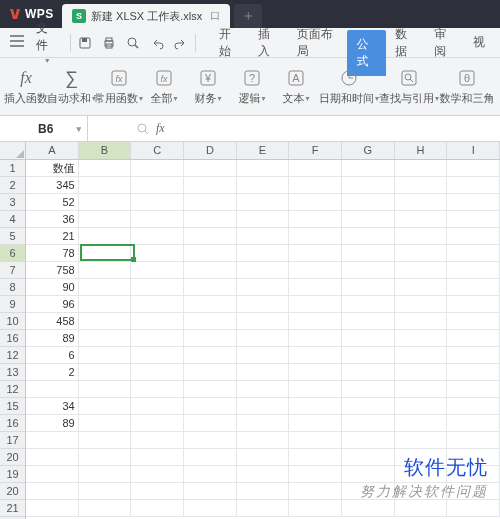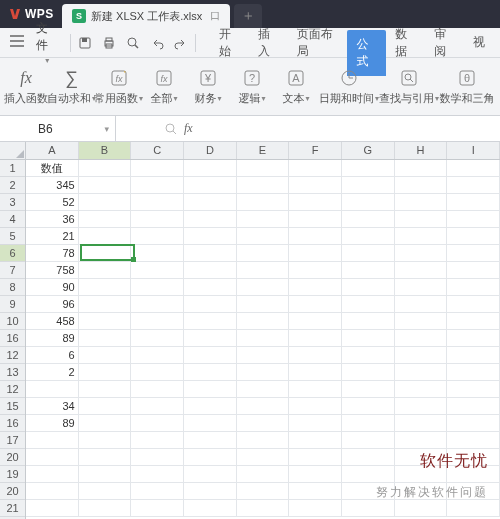--- a/index.html
+++ b/index.html
@@ -28,48 +28,48 @@
 
 
 .ribbon { height: 58px; background: #f3f4f6; border-bottom: 1px solid #d0d3d8; display: flex; align-items: center; padding: 0 4px; gap: 0; white-space: nowrap; overflow: hidden; }
 .rbtn { display: flex; flex-direction: column; align-items: center; justify-content: center; padding: 2px 6px; font-size: 11px; color: #555; min-width: 44px; height: 54px; cursor: pointer; }
 .rbtn .ric { width: 22px; height: 22px; display: flex; align-items: center; justify-content: center; margin-bottom: 2px; }
 .rbtn .lbl { display: flex; align-items: center; gap: 1px; }
 .dd { font-size: 8px; color: #888; }
 
 
 .refbar { height: 26px; border-bottom: 1px solid #d0d3d8; display: flex; align-items: center; background: #fff; }
-.namebox { width: 116px; display: flex; align-items: center; border-right: 1px solid #d0d3d8; height: 100%; padding-left: 38px; font-size: 12px; color: #333; position: relative; }
+.namebox { width: 88px; display: flex; align-items: center; border-right: 1px solid #d0d3d8; height: 100%; padding-left: 38px; font-size: 12px; color: #333; position: relative; font-weight: bold; }
 .namebox .nbdd { position: absolute; right: 6px; font-size: 9px; color: #999; }
 .fxbox { display: flex; align-items: center; padding-left: 48px; gap: 6px; font-size: 12px; color: #666; position: relative; }
 .fxbox svg { opacity: 0.6; }
 .fxlbl { font-style: italic; font-family: "Times New Roman", serif; }
 
 
 .grid-wrap { position: absolute; top: 142px; left: 0; right: 0; bottom: 0; overflow: hidden; background: #fff; }
 .corner { position: absolute; top: 0; left: 0; width: 26px; height: 18px; background: #eef0f2; border-right: 1px solid #c6cace; border-bottom: 1px solid #c6cace; display:flex; align-items:flex-end; justify-content:flex-end; }
 .corner::after { content:""; width:0; height:0; border-left:8px solid transparent; border-bottom:8px solid #b8bcc2; margin:1px; }
 .colhead { position: absolute; top: 0; left: 26px; right: 0; height: 18px; display: flex; background: #eef0f2; border-bottom: 1px solid #c6cace; }
 .ch { width: 55px; border-right: 1px solid #d7dade; text-align: center; font-size: 11px; color: #555; line-height: 17px; }
 .ch.sel { background: #d5e4c4; }
 .rowhead { position: absolute; top: 18px; left: 0; width: 26px; background: #eef0f2; border-right: 1px solid #c6cace; }
 .rh { height: 17px; border-bottom: 1px solid #d7dade; text-align: center; font-size: 11px; color: #555; line-height: 16px; }
 .rh.sel { background: #d5e4c4; }
 .cells { position: absolute; top: 18px; left: 26px; right: 0; bottom: 0; }
 .row { display: flex; height: 17px; }
 .cell { width: 55px; height: 17px; border-right: 1px solid #e3e6ea; border-bottom: 1px solid #e3e6ea; font-size: 11px; line-height: 16px; padding: 0 3px; }
 .cell.n { text-align: right; }
-.cell.t { text-align: center; }
+.cell.t { text-align: right; }
 .sel-cell { position: absolute; border: 2px solid #3a9b48; pointer-events: none; }
 .sel-handle { position: absolute; width: 5px; height: 5px; background: #3a9b48; bottom: -3px; right: -3px; }
 
 
 .wm { position: absolute; right: 12px; bottom: 18px; text-align: right; pointer-events: none; }
-.wm-main { font-size: 16px; color: #7f1d1d; font-weight: 500; letter-spacing: 1px; }
-.wm-sub { font-size: 12px; color: #999; margin-top: 12px; letter-spacing: 2px; }
+.wm-main { font-size: 20px; color: #1d4ed8; font-weight: 500; letter-spacing: 1px; }
+.wm-sub { font-size: 14px; color: #999; margin-top: 2px; letter-spacing: 2px; font-style: italic; }
 </style>
 </head>
 <body>
 
 <div class="titlebar">
   <div class="app-logo">
     <svg width="14" height="14" viewBox="0 0 14 14">
         <polygon points="2,2 5,2 7,9 9,2 12,2 9,12 5,12" fill="#d84a3a"></polygon>
       </svg>
     <span>WPS</span>

